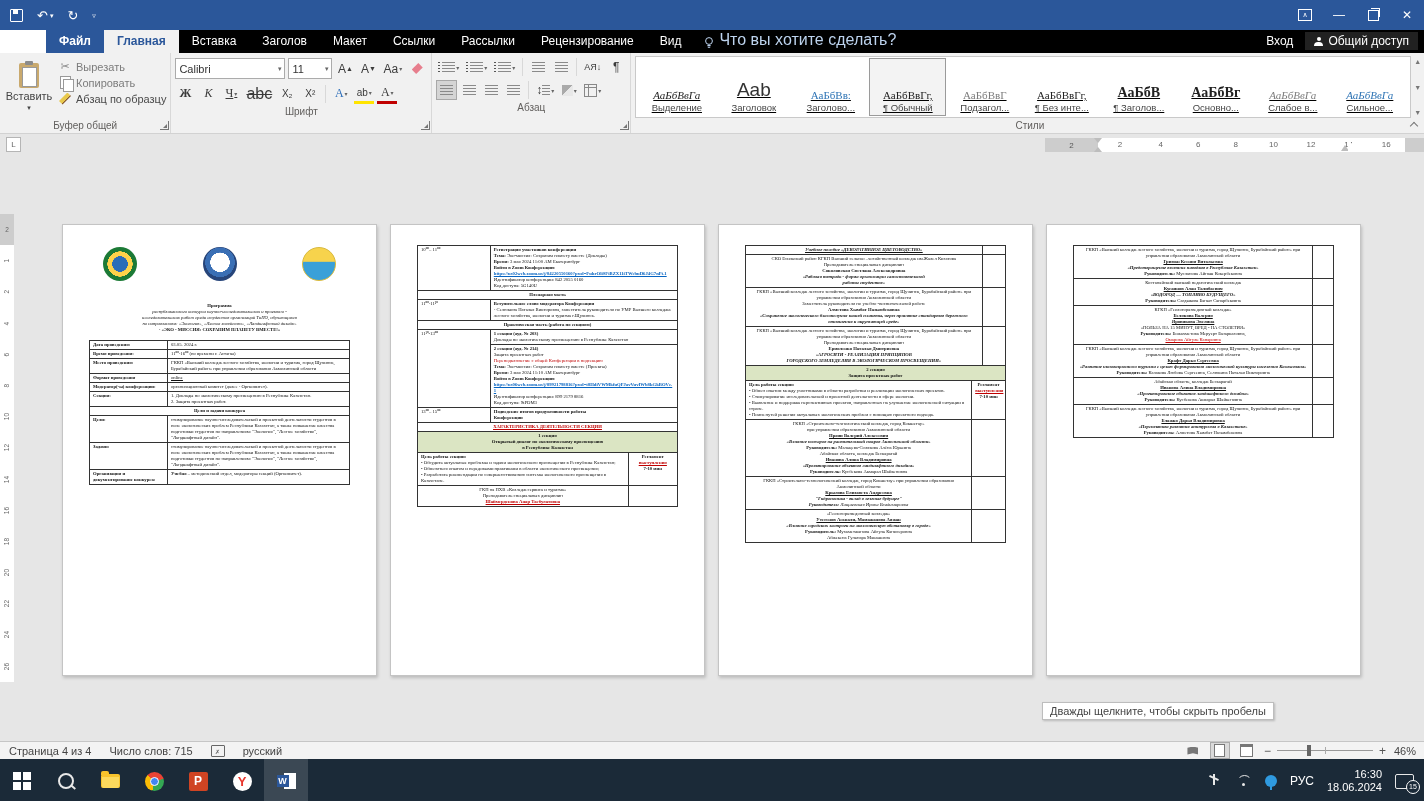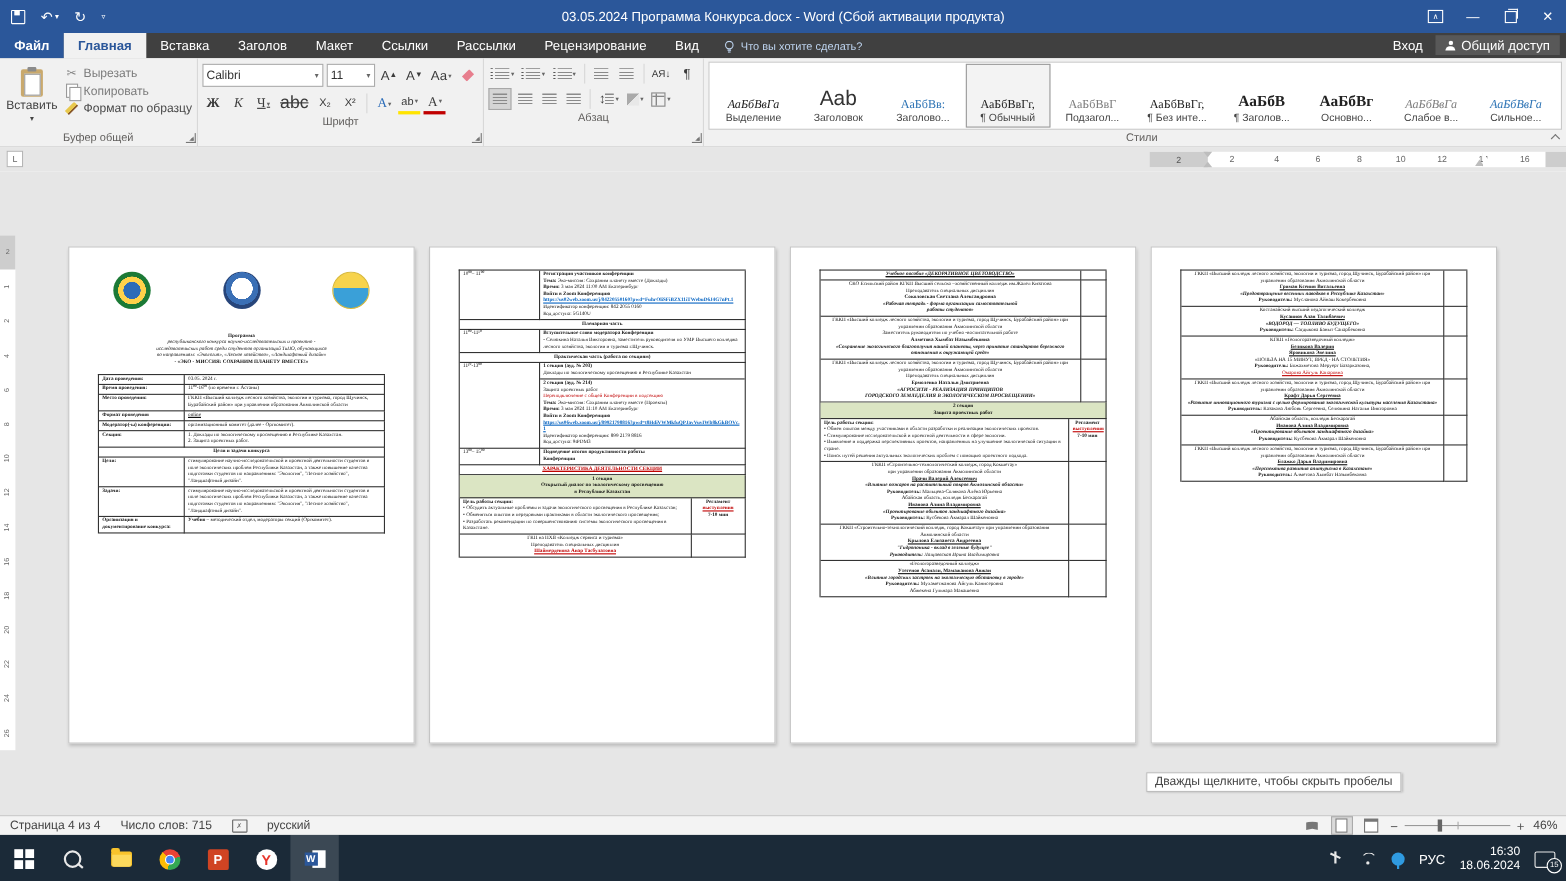--- a/index.html
+++ b/index.html
@@ -8,25 +8,25 @@
   .qat .qbtn{color:#fff;font-size:13px;line-height:1;cursor:default;display:flex;align-items:center;gap:2px;}
   .floppy{width:11px;height:11px;border:1.5px solid #fff;border-radius:1px;position:relative;display:inline-block;}
   .floppy:before{content:"";position:absolute;left:2px;top:0;width:5px;height:4px;background:#fff;}
   .caret{font-size:7px;}
   .title{position:absolute;left:0;right:0;text-align:center;font-size:12px;color:#fff;pointer-events:none;}
   .winbtns{margin-left:auto;display:flex;height:30px;}
   .winbtn{width:34px;height:30px;display:flex;align-items:center;justify-content:center;color:#fff;font-size:12px;}
   .ribopt{width:12px;height:10px;border:1px solid #fff;display:flex;align-items:center;justify-content:center;font-size:7px;}
   .restore{width:9px;height:9px;border:1px solid #fff;position:relative;}
   .restore:before{content:"";position:absolute;left:2px;top:-3px;width:8px;height:8px;border:1px solid #fff;border-bottom:none;border-left:none;}
-  .tabbar{height:23px;background:#404040;display:flex;align-items:flex-end;color:#fff;}
+  .tabbar{height:23px;background:#000000;display:flex;align-items:flex-end;color:#fff;margin-left:46px;}
   .tab{padding:4px 13px;font-size:12px;line-height:15px;}
   .tab.file{background:#2b579a;font-weight:bold;}
   .tab.active{background:#f1f1f1;color:#2b579a;font-weight:bold;}
-  .tellme{display:flex;align-items:flex-start;gap:5px;color:#bdd3ee;font-size:10px;padding:0 10px 4px;}
+  .tellme{display:flex;align-items:flex-end;gap:5px;color:#bdd3ee;font-size:16px;padding:0 10px 4px;}
   .tabbar-right{margin-left:auto;display:flex;gap:4px;padding-bottom:3px;padding-right:6px;}
   .signin{font-size:12px;color:#fff;padding:2px 8px;}
   .share{font-size:12px;color:#fff;background:rgba(255,255,255,.13);padding:2px 9px;display:flex;gap:5px;align-items:center;}
   .person{width:9px;height:9px;position:relative;display:inline-block;}
   .person:before{content:"";position:absolute;left:2.5px;top:0;width:4px;height:4px;border-radius:50%;background:#fff;}
   .person:after{content:"";position:absolute;left:0;bottom:0;width:9px;height:4px;border-radius:4px 4px 0 0;background:#fff;}
   .ribbon{height:80px;background:#f1f1f1;border-bottom:1px solid #d2d2d2;display:flex;position:relative;}
   .group{display:flex;flex-direction:column;border-right:1px solid #d8d8d8;padding:3px 4px 0;position:relative;}
   .gbody{flex:1;display:flex;gap:4px;}
   .glabel{height:15px;font-size:10px;color:#605e5c;text-align:center;line-height:15px;position:relative;padding:0 10px;}
@@ -50,21 +50,21 @@
   .tbtn{min-width:16px;height:18px;display:flex;align-items:center;justify-content:center;font-size:12px;color:#3b3b3b;padding:0 2px;}
   .tbtn .dd{font-size:6px;margin-left:1px;color:#666;}
   .sep{width:1px;height:18px;background:#d8d8d8;margin:0 2px;}
   .stripes{width:13px;height:11px;background:repeating-linear-gradient(#8a8a8a 0 1px,transparent 1px 3px);}
   .stripes.dotted{position:relative;margin-left:4px;}
   .stripes.dotted:before{content:"";position:absolute;left:-4px;top:0;width:2px;height:11px;background:repeating-linear-gradient(#555 0 1px,transparent 1px 3px);}
   .alignbox{width:19px;height:18px;display:flex;align-items:center;justify-content:center;}
   .alignbox.selected{background:#d5d5d5;border:1px solid #a8a8a8;}
   .styles-wrap{display:flex;}
   .gallery{background:#fff;border:1px solid #c9c9c9;display:flex;align-items:stretch;padding:1px 2px;height:58px;}
-  .style-item{width:71px;display:flex;flex-direction:column;align-items:center;justify-content:flex-end;gap:1px;padding:3px 2px 2px;border:1px solid transparent;}
+  .style-item{width:71px;display:flex;flex-direction:column;align-items:center;justify-content:flex-end;gap:1px;padding:3px 2px 2px;border:1px solid transparent;text-decoration:underline;}
   .style-item.sel{border:1px solid #9a9a9a;background:#f3f3f3;}
   .sprev{font-family:"Liberation Serif",serif;font-size:11px;color:#222;white-space:nowrap;}
   .sprev.big{font-size:19px;font-family:"Liberation Sans",sans-serif;color:#333;}
   .sprev.big2{font-size:14px;font-weight:bold;}
   .sprev.i{font-style:italic;}
   .sprev.blue{color:#2e74b5;}
   .sprev.gray{color:#7d7d7d;}
   .slab{font-size:9.5px;color:#444;white-space:nowrap;text-align:right;}
   .scrollcol{display:flex;flex-direction:column;justify-content:space-between;width:13px;padding:2px 0;align-items:center;color:#777;font-size:7px;}
   .collapse{position:absolute;right:6px;bottom:4px;width:8px;height:8px;}
@@ -163,21 +163,20 @@
   <div class="qat">
     <span class="qbtn">
         <span class="floppy"></span>
       </span>
     <span class="qbtn">↶<span class="caret">▾</span></span>
     <span class="qbtn">↻</span>
     <span class="qbtn">
         <span class="caret">▿</span>
       </span>
   </div>
-  <div class="title">03.05.2024 Программа Конкурса.docx - Word (Сбой активации продукта)</div>
   <div class="winbtns">
     <div class="winbtn">
         <span class="ribopt">∧</span>
       </div>
     <div class="winbtn">—</div>
     <div class="winbtn">
         <span class="restore"></span>
       </div>
     <div class="winbtn">✕</div>
   </div>
@@ -226,21 +225,21 @@
         <div class="smallbtn">
             <span class="ico">
               <span class="copyic"></span>
             </span>
             <span>Копировать</span>
           </div>
         <div class="smallbtn en">
             <span class="ico">
               <span class="brushic"></span>
             </span>
-            <span>Формат по образцу</span>
+            <span>Абзац по образцу</span>
           </div>
       </div>
     </div>
     <div class="glabel">Буфер общей</div>
     <span class="launcher"></span>
   </div>
 
   <div class="group">
     <div class="fontrows">
       <div class="frow">

